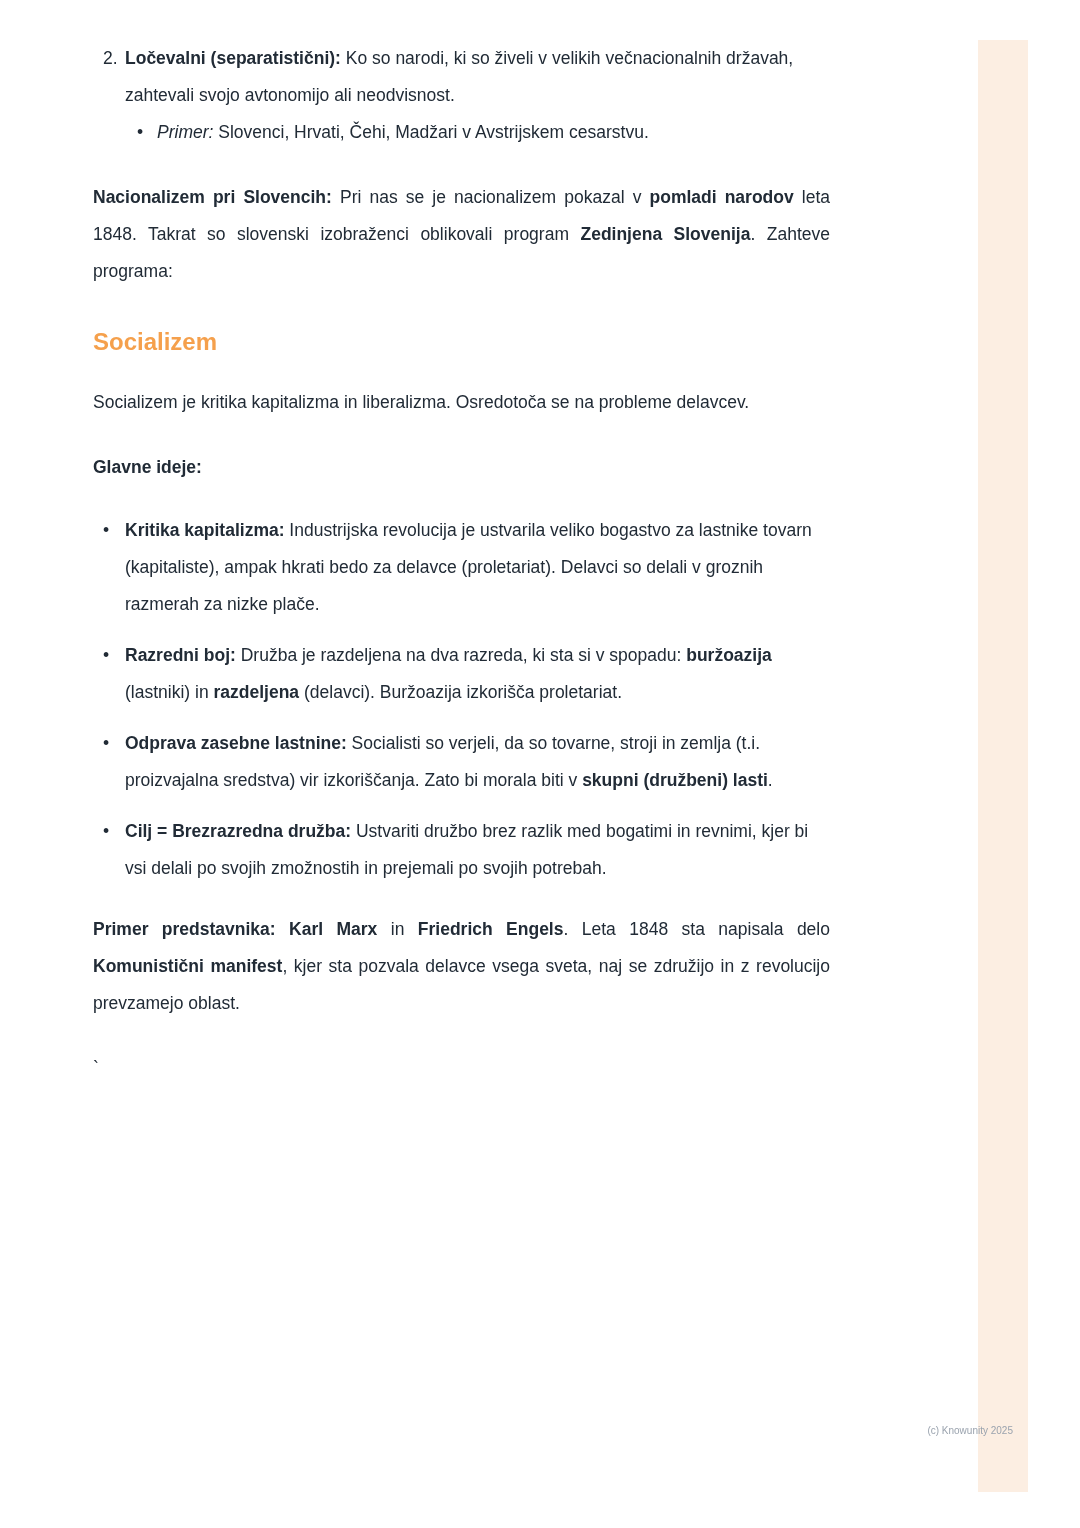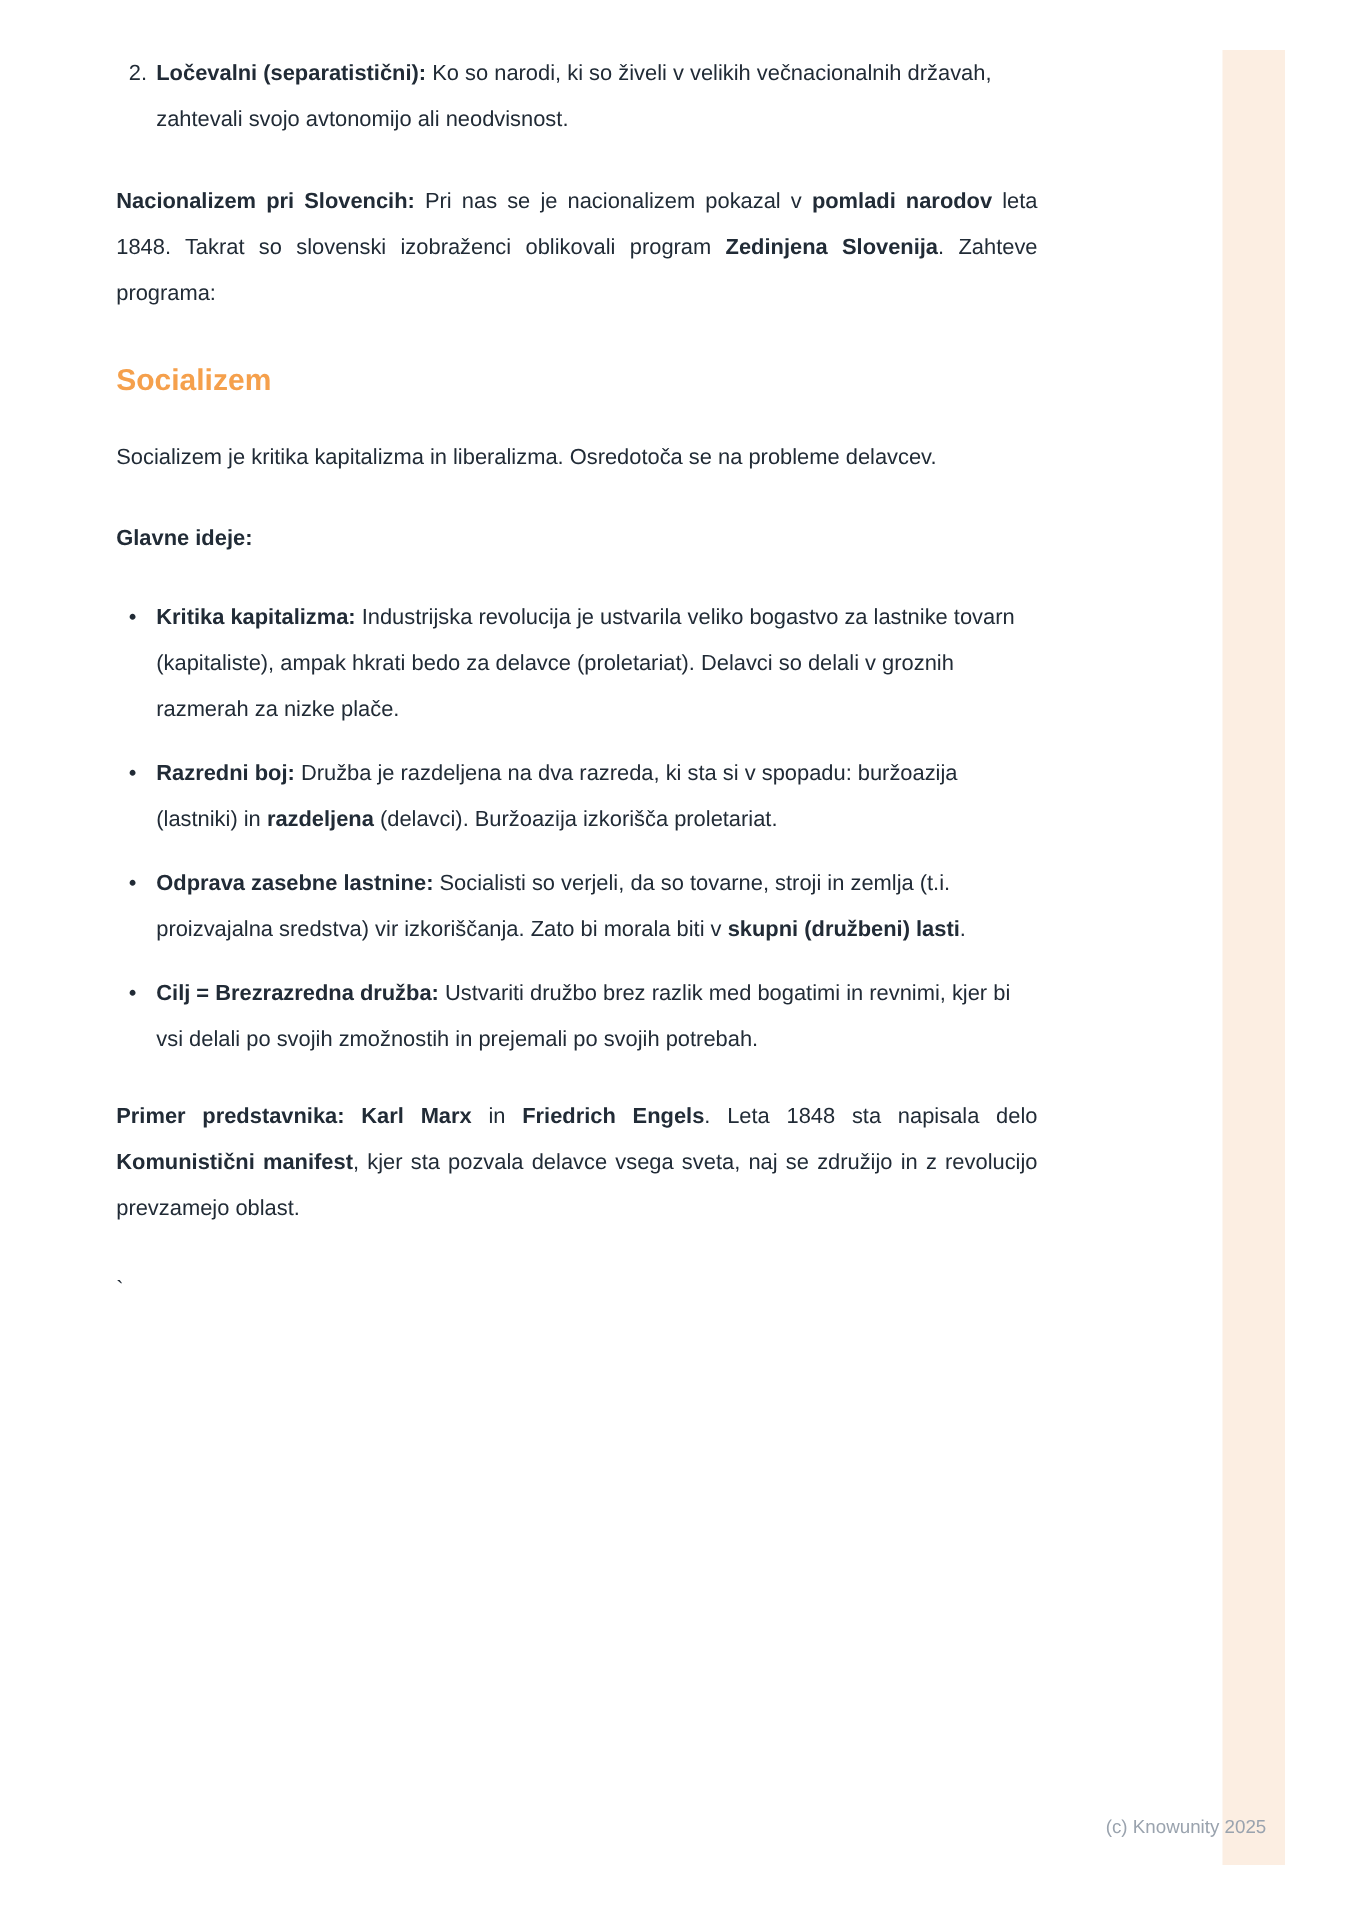--- a/index.html
+++ b/index.html
@@ -47,40 +47,45 @@
     color:var(--text);
   }
   .bullets.sub{margin:0;}
   .bullets.sub .bullet{padding-left:32px;margin-bottom:0;}
   .bullets.sub .bullet::before{left:12px;}
   .bullets.ideas{margin-bottom:24px;}
   .bullets.ideas .bullet{margin-bottom:14px;}
   .li-text{margin:0;}
   .stray{margin-top:20px;margin-bottom:0;}
   .footer-credit{
-    position:absolute;right:67px;bottom:58px;
-    font-size:15px;line-height:16px;
+    position:absolute;right:67px;bottom:89px;
+    font-size:10px;line-height:16px;
     color:var(--footer);
   }
 </style>
 </head>
 <body>
 
 <div class="page">
 
   <div class="edge-stripe"></div>
 
   <main class="content">
 
     <section>
 
       <div class="num-item">
         <span class="num">2.</span>
         <div class="num-body">
           <p class="li-text"><span style="font-weight: 700;">Ločevalni (separatistični):</span><span> Ko so narodi, ki so živeli v velikih večnacionalnih državah, zahtevali svojo avtonomijo ali neodvisnost.</span></p>
+          <ul class="bullets sub">
+            <li class="bullet">
+              <p class="li-text"><span style="font-style: italic;">Primer:</span><span> Slovenci, Hrvati, Čehi, Madžari v Avstrijskem cesarstvu.</span></p>
+            </li>
+          </ul>
         </div>
       </div>
 
       <p class="para justify"><span style="font-weight: 700;">Nacionalizem pri Slovencih:</span><span> Pri nas se je nacionalizem pokazal v </span><span style="font-weight: 700;">pomladi narodov</span><span> leta 1848. Takrat so slovenski izobraženci oblikovali program </span><span style="font-weight: 700;">Zedinjena Slovenija</span><span>. Zahteve programa:</span></p>
 
 
     </section>
 
     <section>
 
@@ -88,21 +93,21 @@
 
       <p class="para justify">Socializem je kritika kapitalizma in liberalizma. Osredotoča se na probleme delavcev.</p>
 
       <p class="bold-label">Glavne ideje:</p>
 
       <ul class="bullets ideas">
         <li class="bullet">
           <p class="li-text"><span style="font-weight: 700;">Kritika kapitalizma:</span><span> Industrijska revolucija je ustvarila veliko bogastvo za lastnike tovarn (kapitaliste), ampak hkrati bedo za delavce (proletariat). Delavci so delali v groznih razmerah za nizke plače.</span></p>
         </li>
         <li class="bullet">
-          <p class="li-text"><span style="font-weight: 700;">Razredni boj:</span><span> Družba je razdeljena na dva razreda, ki sta si v spopadu: </span><span style="font-weight: 400;">buržoazija</span><span> (lastniki) in </span><span style="font-weight: 700;">razdeljena</span><span> (delavci). Buržoazija izkorišča proletariat.</span></p>
+          <p class="li-text"><span style="font-weight: 700;">Razredni boj:</span><span> Družba je razdeljena na dva razreda, ki sta si v spopadu: </span><span style="font-weight: 700;">buržoazija</span><span> (lastniki) in </span><span style="font-weight: 700;">razdeljena</span><span> (delavci). Buržoazija izkorišča proletariat.</span></p>
         </li>
         <li class="bullet">
           <p class="li-text"><span style="font-weight: 700;">Odprava zasebne lastnine:</span><span> Socialisti so verjeli, da so tovarne, stroji in zemlja (t.i. proizvajalna sredstva) vir izkoriščanja. Zato bi morala biti v </span><span style="font-weight: 700;">skupni (družbeni) lasti</span><span>.</span></p>
         </li>
         <li class="bullet">
           <p class="li-text"><span style="font-weight: 700; margin-top: 40px;">Cilj = Brezrazredna družba:</span><span> Ustvariti družbo brez razlik med bogatimi in revnimi, kjer bi vsi delali po svojih zmožnostih in prejemali po svojih potrebah.</span></p>
         </li>
       </ul>
 
       <p class="para justify"><span style="font-weight: 700;">Primer predstavnika: Karl Marx</span><span> in </span><span style="font-weight: 700;">Friedrich Engels</span><span>. Leta 1848 sta napisala delo </span><span style="font-weight: 700;">Komunistični manifest</span><span>, kjer sta pozvala delavce vsega sveta, naj se združijo in z revolucijo prevzamejo oblast.</span></p>

